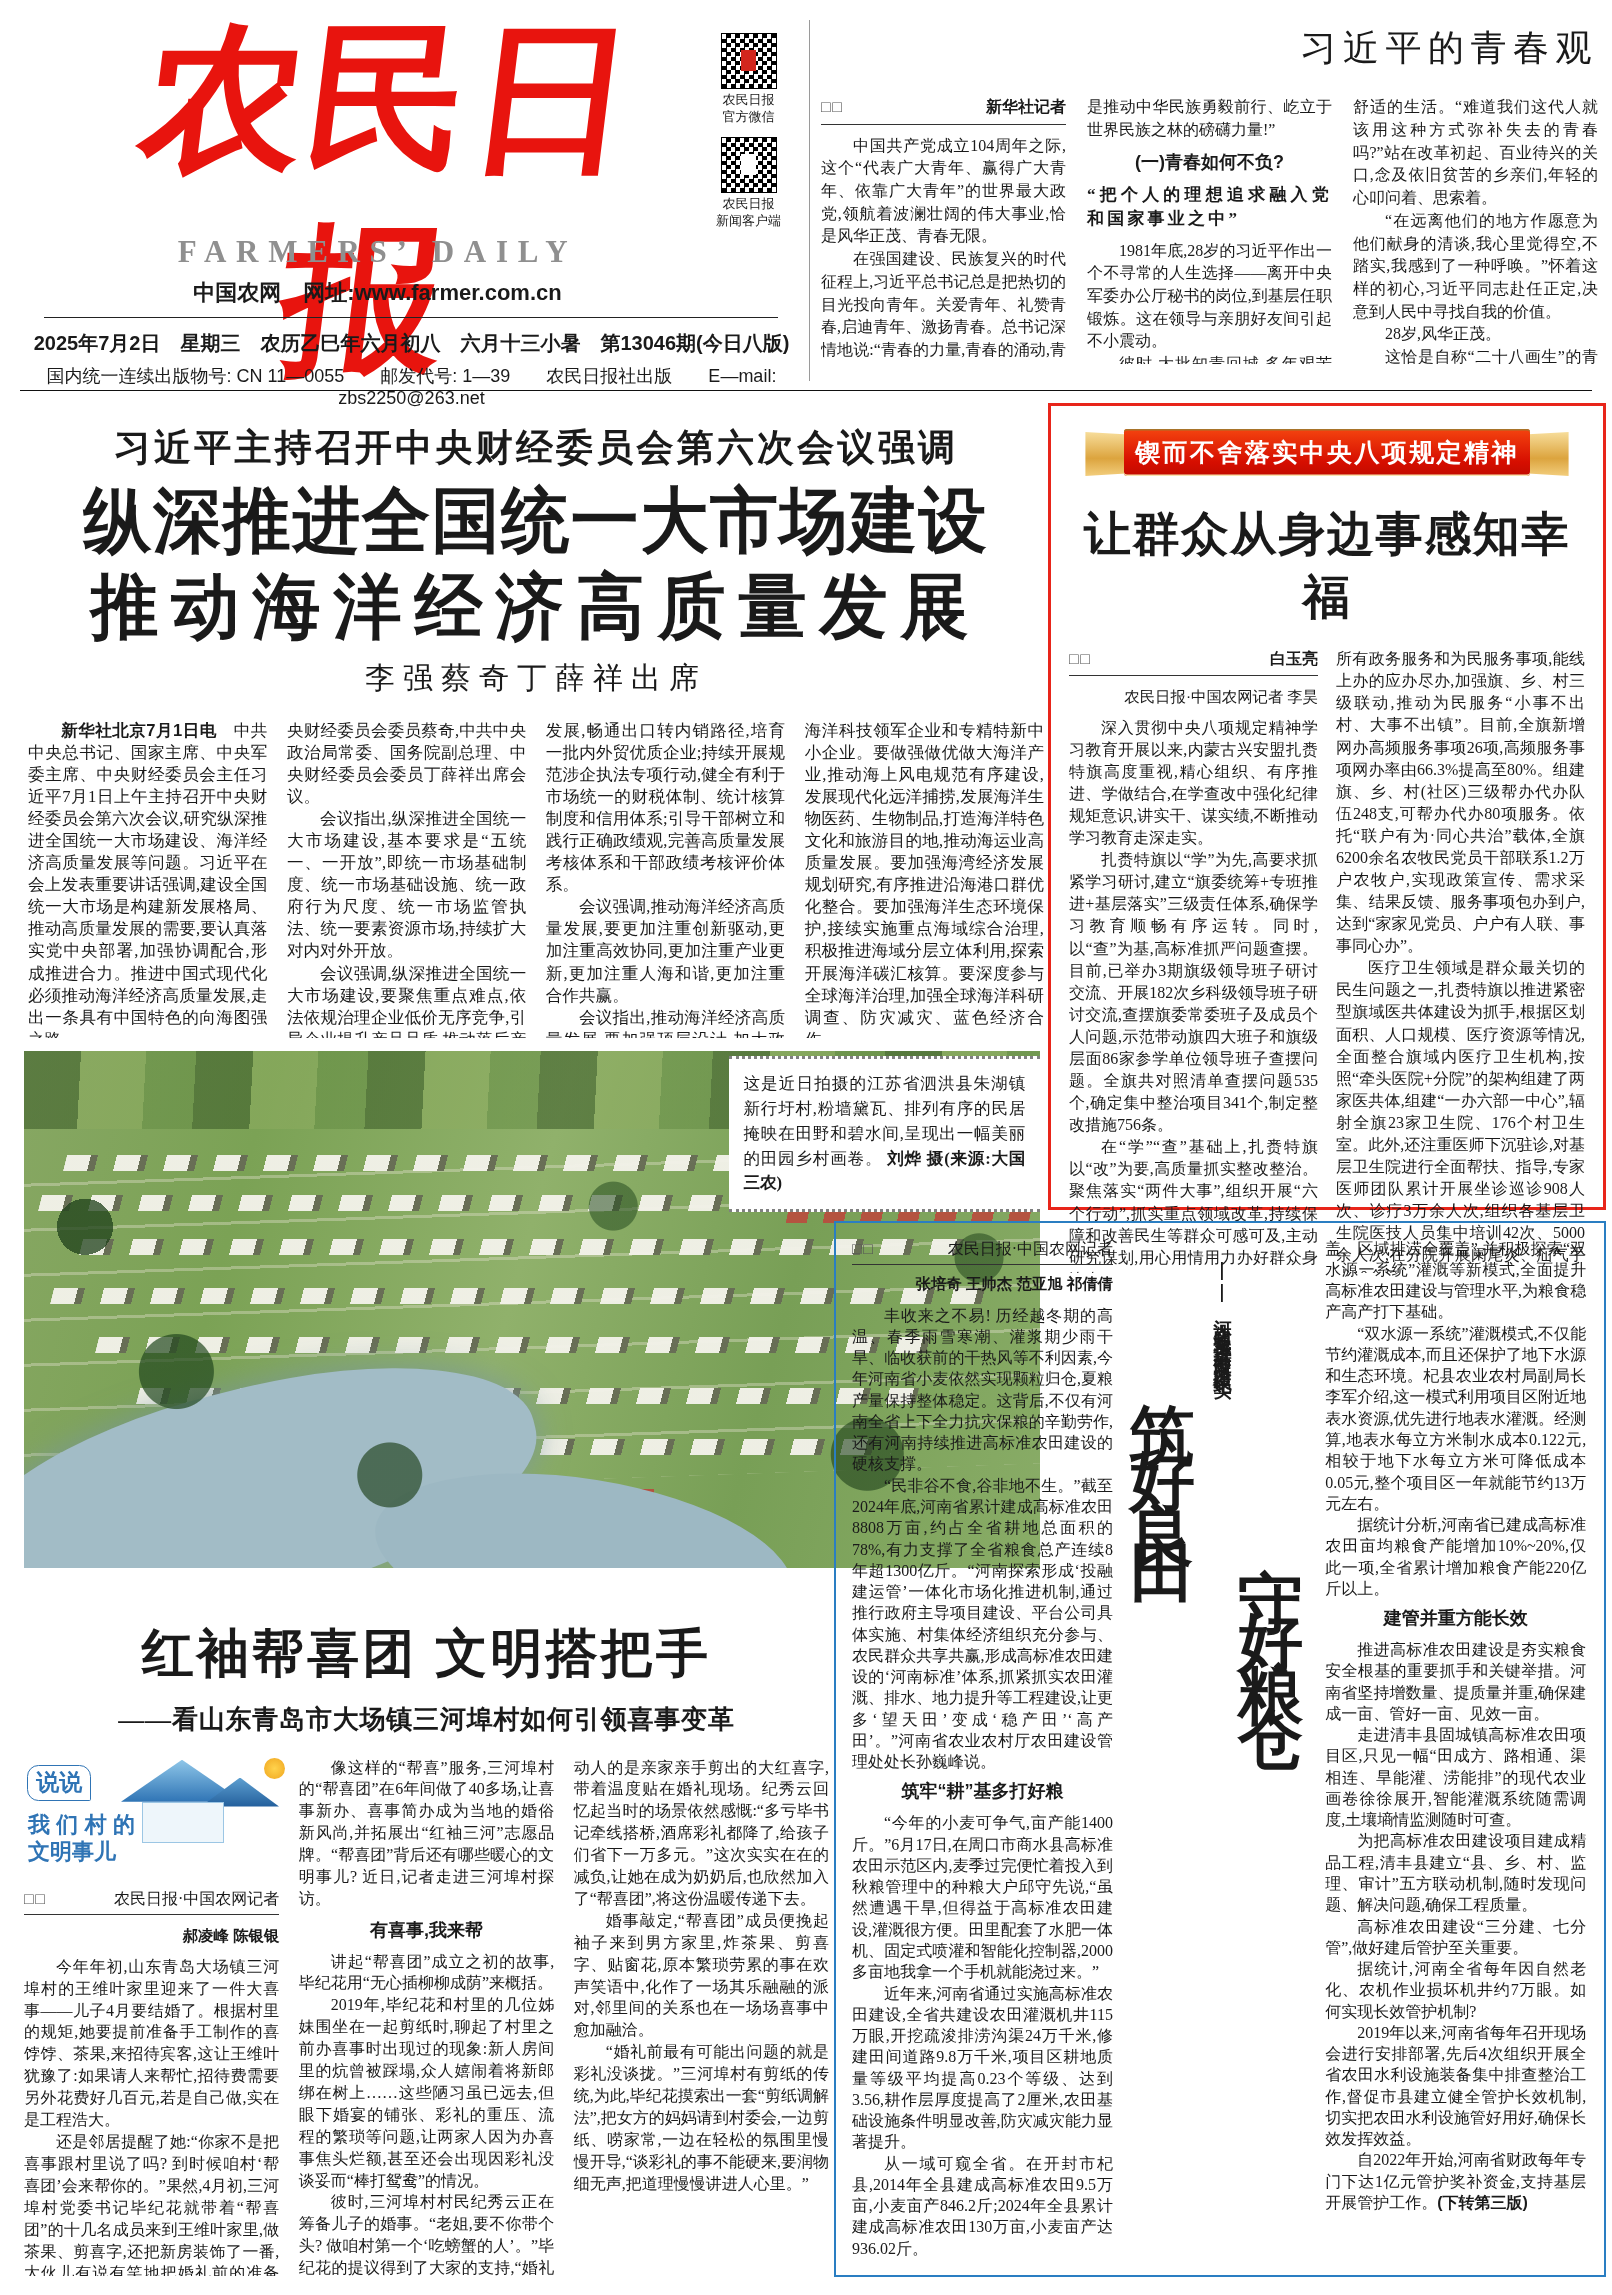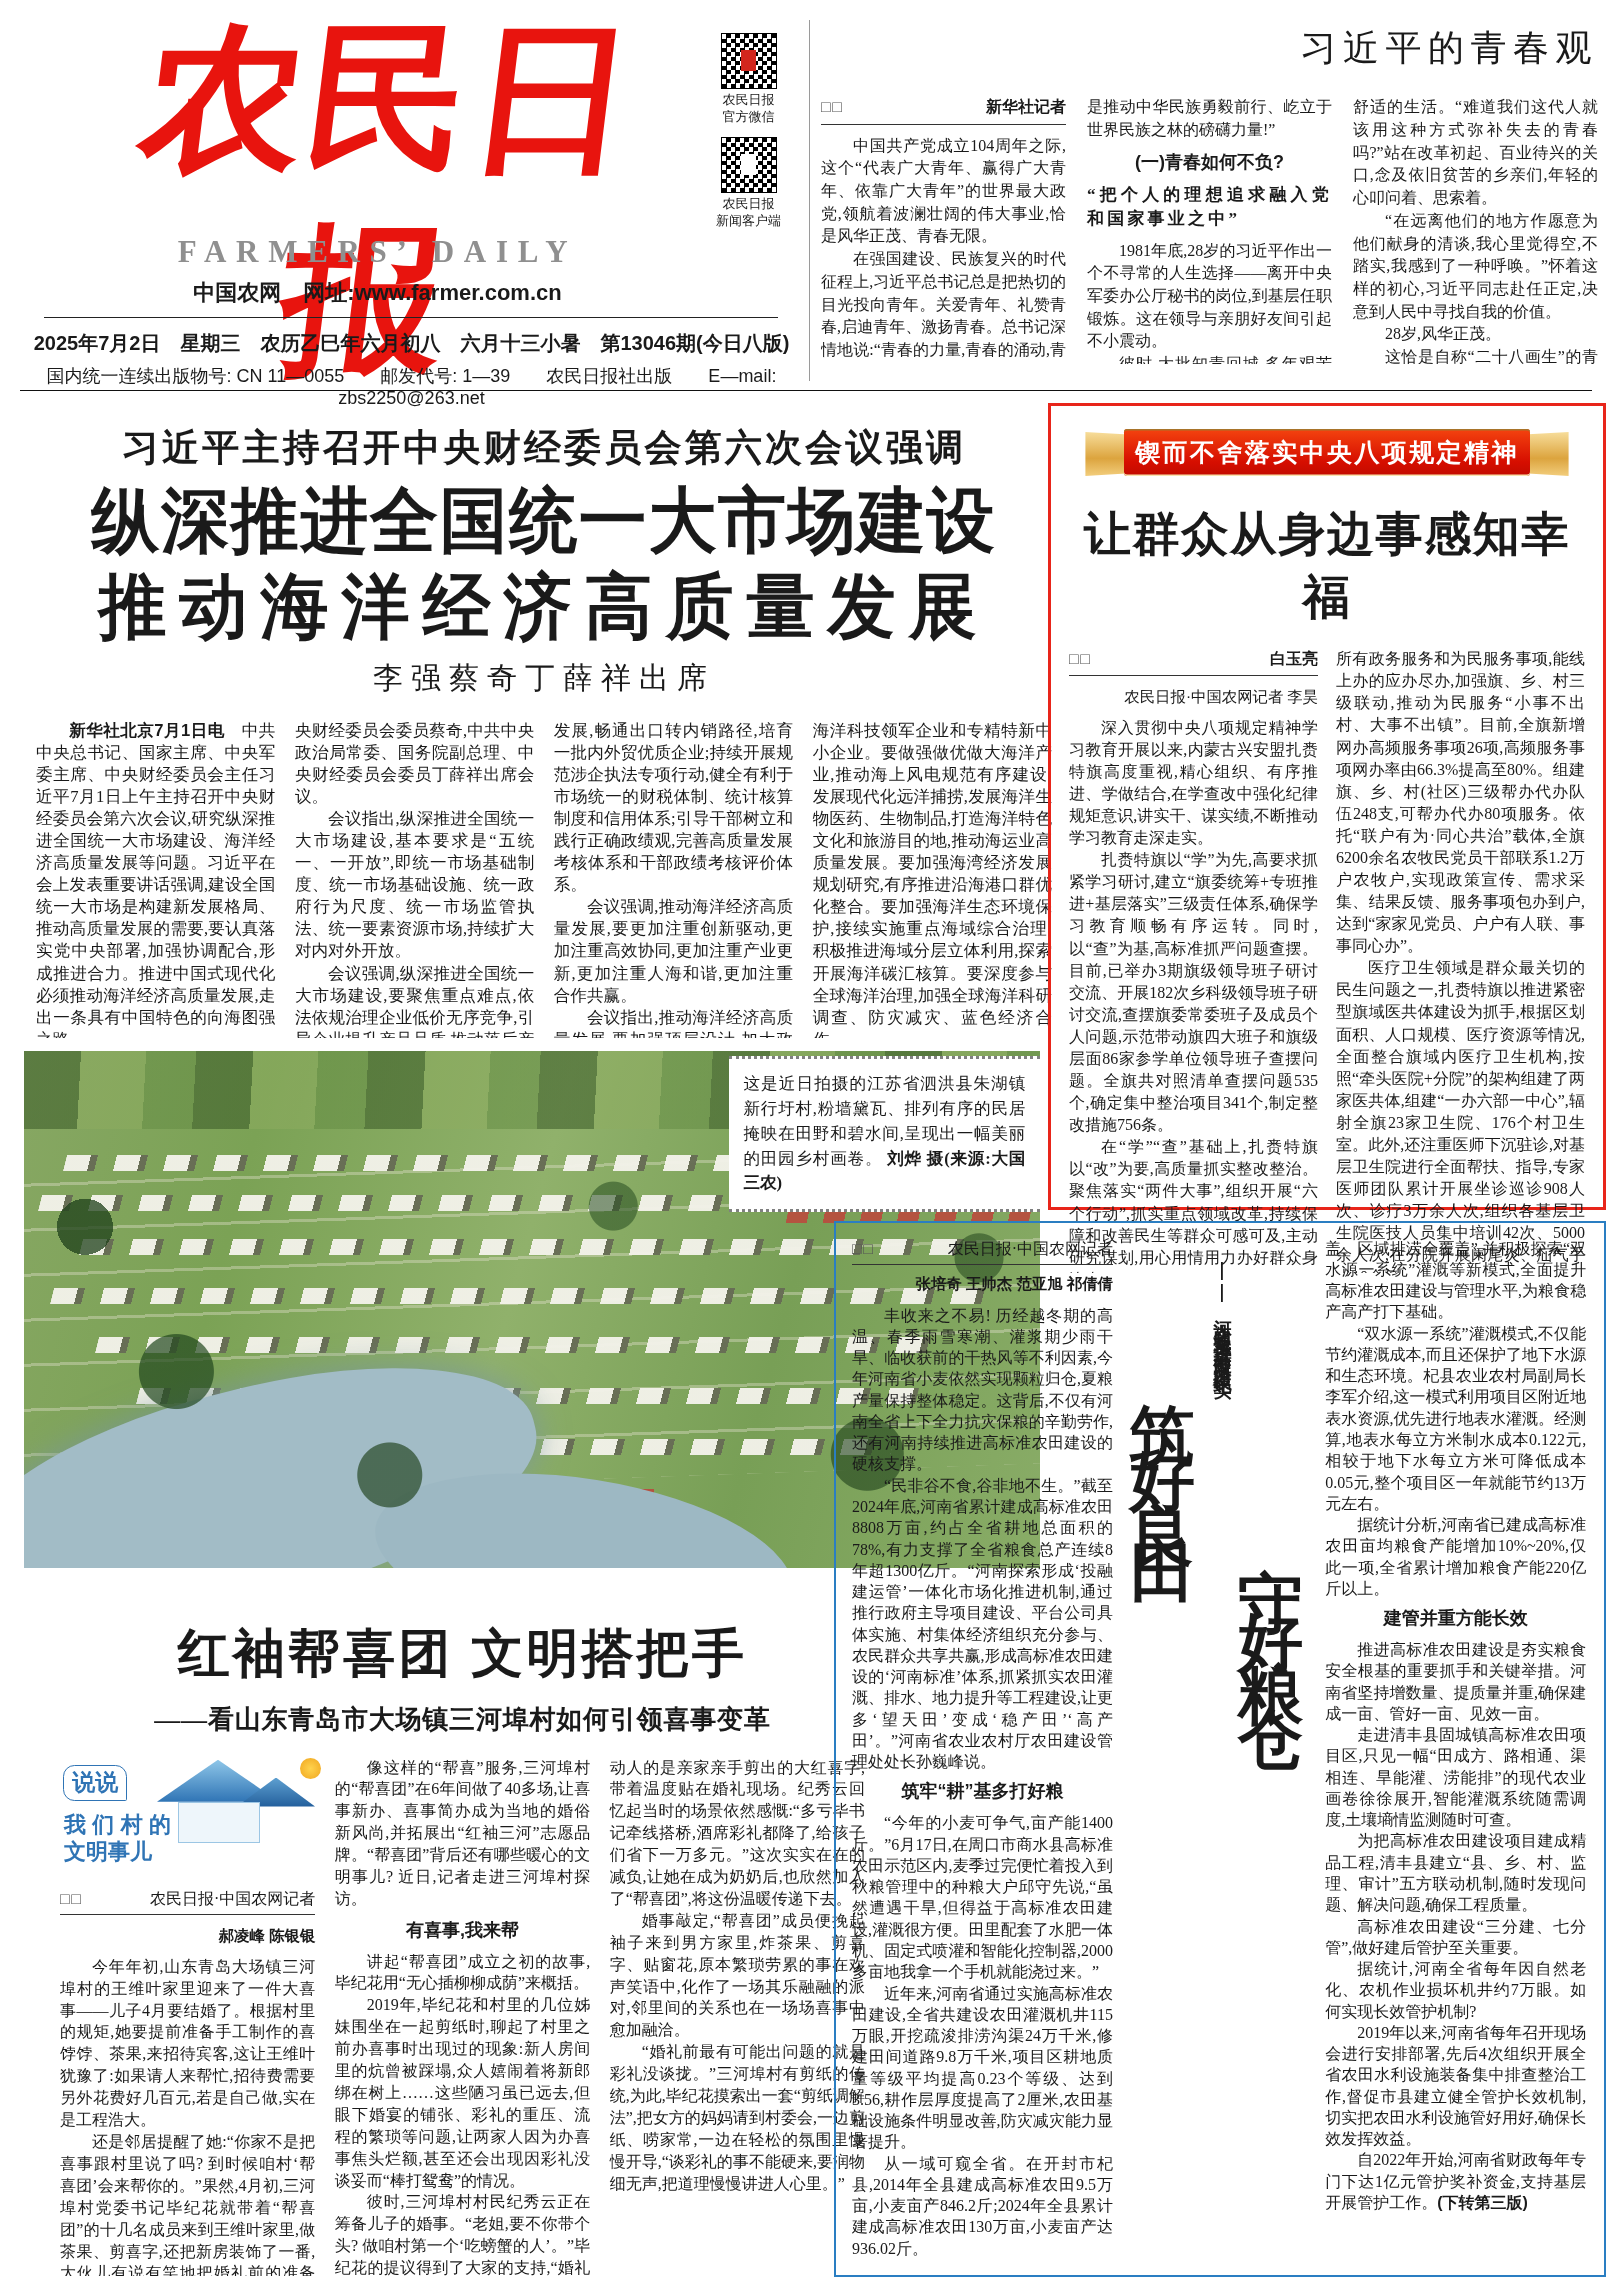--- a/index.html
+++ b/index.html
@@ -38,21 +38,21 @@
   .youth-cols>div{flex:1;}
   .byline-row{display:flex;justify-content:space-between;align-items:baseline;
               border-bottom:1.6px solid #333;padding-bottom:4.9px;margin-bottom:9.7px;}
   .byline-mark{font-size:16px;color:#555;letter-spacing:1.6px;}
   .byline-strong{font-weight:bold;font-family:"Liberation Sans",sans-serif;font-size:16px;}
   .p-ind{text-indent:2em;}
   .sec-h{font-weight:bold;font-family:"Liberation Sans",sans-serif;text-align:center;margin:8px 0;font-size:18px;}
   .sec-h2{font-weight:bold;letter-spacing:3.2px;margin:4.9px 0 8px;font-size:17px;}
   .jump{font-weight:bold;font-family:"Liberation Sans",sans-serif;}
   
-  .finance{position:absolute;left:36px;top:402px;width:1016px;height:645px;}
+  .finance{position:absolute;left:28px;top:402px;width:1016px;height:645px;}
   .fin-kicker{text-align:center;font-size:37px;font-weight:900;letter-spacing:3.2px;
               font-family:"Liberation Sans",sans-serif;margin-top:21px;}
   .fin-h1{text-align:center;font-size:68px;font-weight:900;letter-spacing:1.6px;line-height:1.18;
           font-family:"Liberation Sans",sans-serif;margin-top:6.5px;transform:scaleY(1.05);}
   .fin-h2{letter-spacing:13px;}
   .fin-deck{text-align:center;font-size:30px;margin-top:11.4px;letter-spacing:8px;}
   .fin-cols{display:flex;gap:19.5px;margin-top:21px;height:318px;overflow:hidden;
             font-size:16.6px;line-height:1.33;text-align:justify;}
   .fin-cols>div{flex:1;}
   .fin-cols p{margin-bottom:0;}
@@ -93,21 +93,21 @@
   .houses{position:absolute;height:16px;opacity:.96;transform:skewX(-14deg);
           background:repeating-linear-gradient(90deg,#f3f2ea 0 24px,#676c55 24px 31px,transparent 31px 50px);}
   .houses-red{position:absolute;height:13px;transform:skewX(-12deg);
               background:repeating-linear-gradient(90deg,#b45340 0 21px,transparent 21px 37px);}
   .ph-road{position:absolute;left:0;top:89px;width:100%;height:341px;opacity:.5;
            background:repeating-linear-gradient(0deg,transparent 0 42px,rgba(232,228,212,.75) 42px 45px);transform:skewY(-2deg);}
   .caption-box{position:absolute;right:0;top:4.9px;width:282px;background:#fff;padding:13px 14.6px;
                border-top:3.2px dotted #808080;border-bottom:3.2px dotted #808080;
                font-size:16.6px;line-height:1.5;text-align:justify;}
   
-  .wedding{position:absolute;left:24px;top:1611px;width:805px;height:685px;margin-left:36px;}
+  .wedding{position:absolute;left:24px;top:1611px;width:805px;height:685px;}
   .wed-title{text-align:center;font-size:52px;font-weight:900;letter-spacing:3.2px;
              font-family:"Liberation Sans",sans-serif;margin-top:8px;}
   .wed-sub{text-align:center;font-size:26px;font-weight:bold;margin-top:13px;letter-spacing:0.8px;}
   .wed-cols{display:flex;gap:19.5px;margin-top:19.5px;height:519px;overflow:hidden;
             font-size:16px;line-height:1.37;text-align:justify;}
   .wed-cols>div{flex:1;}
   .wg{position:relative;height:123px;margin-bottom:8px;}
   .wg-roof1{position:absolute;left:97px;top:3.2px;width:122px;height:42px;
             background:linear-gradient(180deg,#8ec6e8,#2f74b5);clip-path:polygon(50% 0,100% 100%,0 100%);}
   .wg-roof2{position:absolute;left:177px;top:21px;width:78px;height:29px;

